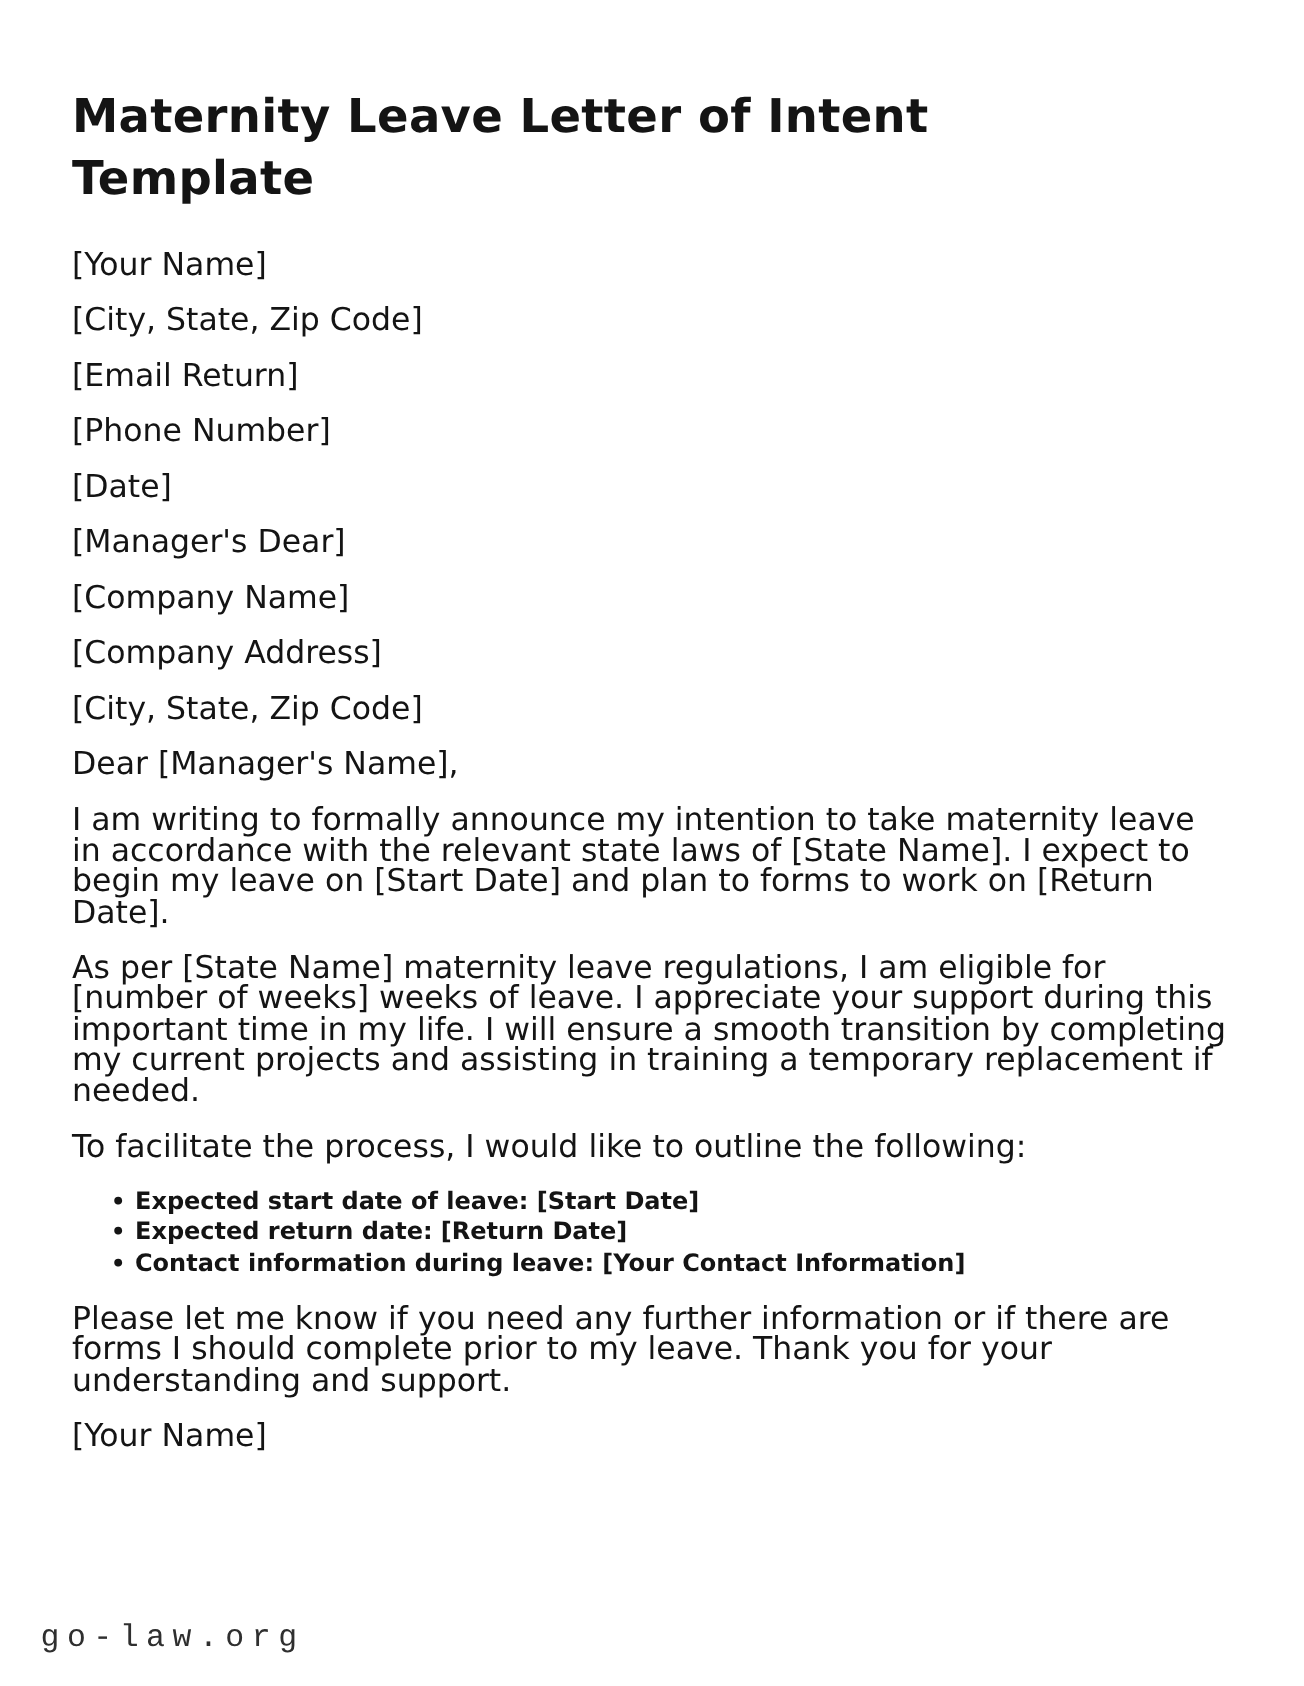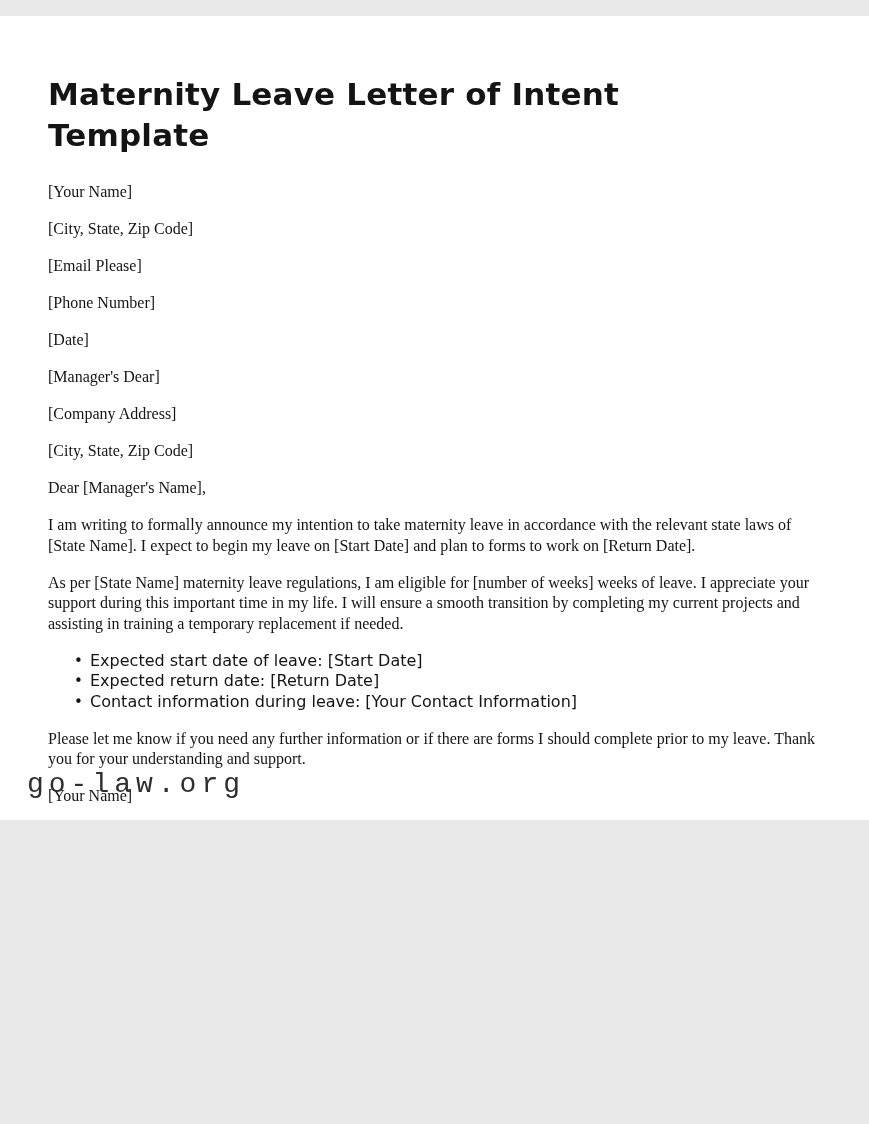--- a/index.html
+++ b/index.html
@@ -9,108 +9,110 @@
   }
   * { box-sizing: border-box; }
   html, body { margin: 0; padding: 0; }
   body {
     background: #e9e9e9;
     font-family: "DejaVu Sans", "Liberation Sans", sans-serif;
   }
   .page {
     position: relative;
     width: 869px;
-    height: 804px;
-    margin: 16px auto;
+    height: 1124px;
+    margin: 0 auto;
     background: var(--bg-color);
     color: var(--text-color);
     overflow: hidden;
   }
   .content {
     padding: 58px 49px 0 48px;
   }
   h1.title {
     margin: 0 0 26px 0;
     font-size: 31px;
     font-weight: 700;
     line-height: 41px;
     max-width: 700px;
     letter-spacing: 0.2px;
   }
   .line, .para {
     margin: 0 0 16.5px 0;
-    font-size: 16px;
+    font-size: 21px;
     line-height: 20.5px;
-    font-family: Liberation Serif, serif;
   }
   ul.outline {
     margin: 0 0 16.5px 0;
     padding: 0 0 0 42px;
     list-style: none;
+    font-weight: bold;
   }
   ul.outline li {
     position: relative;
     font-size: 16px;
     line-height: 20.5px;
   }
   ul.outline li::before {
     content: "\2022";
     position: absolute;
     left: -16px;
     top: 0;
     font-size: 15px;
   }
   .footer-brand {
     position: absolute;
     left: 27px;
     bottom: 20px;
     font-family: "Liberation Mono", "DejaVu Sans Mono", monospace;
-    font-size: 28px;
+    font-size: 21px;
     font-weight: 400;
     letter-spacing: 5px;
     color: var(--footer-color);
   }
 </style>
 </head>
 <body>
 
 <div class="page">
   <div class="content">
 
     <h1 class="title">Maternity Leave Letter of Intent Template</h1>
 
     <div>
 
         <p class="line">[Your Name]</p>
 
 
         <p class="line">[City, State, Zip Code]</p>
 
-        <p class="line">[Email Please]</p>
+        <p class="line">[Email Return]</p>
 
         <p class="line">[Phone Number]</p>
 
         <p class="line">[Date]</p>
 
         <p class="line">[Manager's Dear]</p>
 
+        <p class="line">[Company Name]</p>
 
         <p class="line">[Company Address]</p>
 
         <p class="line">[City, State, Zip Code]</p>
       </div>
 
     <p class="line">Dear [Manager's Name],</p>
 
     <div>
 
         <p class="para">I am writing to formally announce my intention to take maternity leave in accordance with the relevant state laws of [State Name]. I expect to begin my leave on [Start Date] and plan to forms to work on [Return Date].</p>
 
         <p class="para">As per [State Name] maternity leave regulations, I am eligible for [number of weeks] weeks of leave. I appreciate your support during this important time in my life. I will ensure a smooth transition by completing my current projects and assisting in training a temporary replacement if needed.</p>
 
+        <p class="para">To facilitate the process, I would like to outline the following:</p>
       </div>
 
     <ul class="outline">
 
         <li>Expected start date of leave: [Start Date]</li>
 
         <li>Expected return date: [Return Date]</li>
 
         <li>Contact information during leave: [Your Contact Information]</li>
       </ul>

